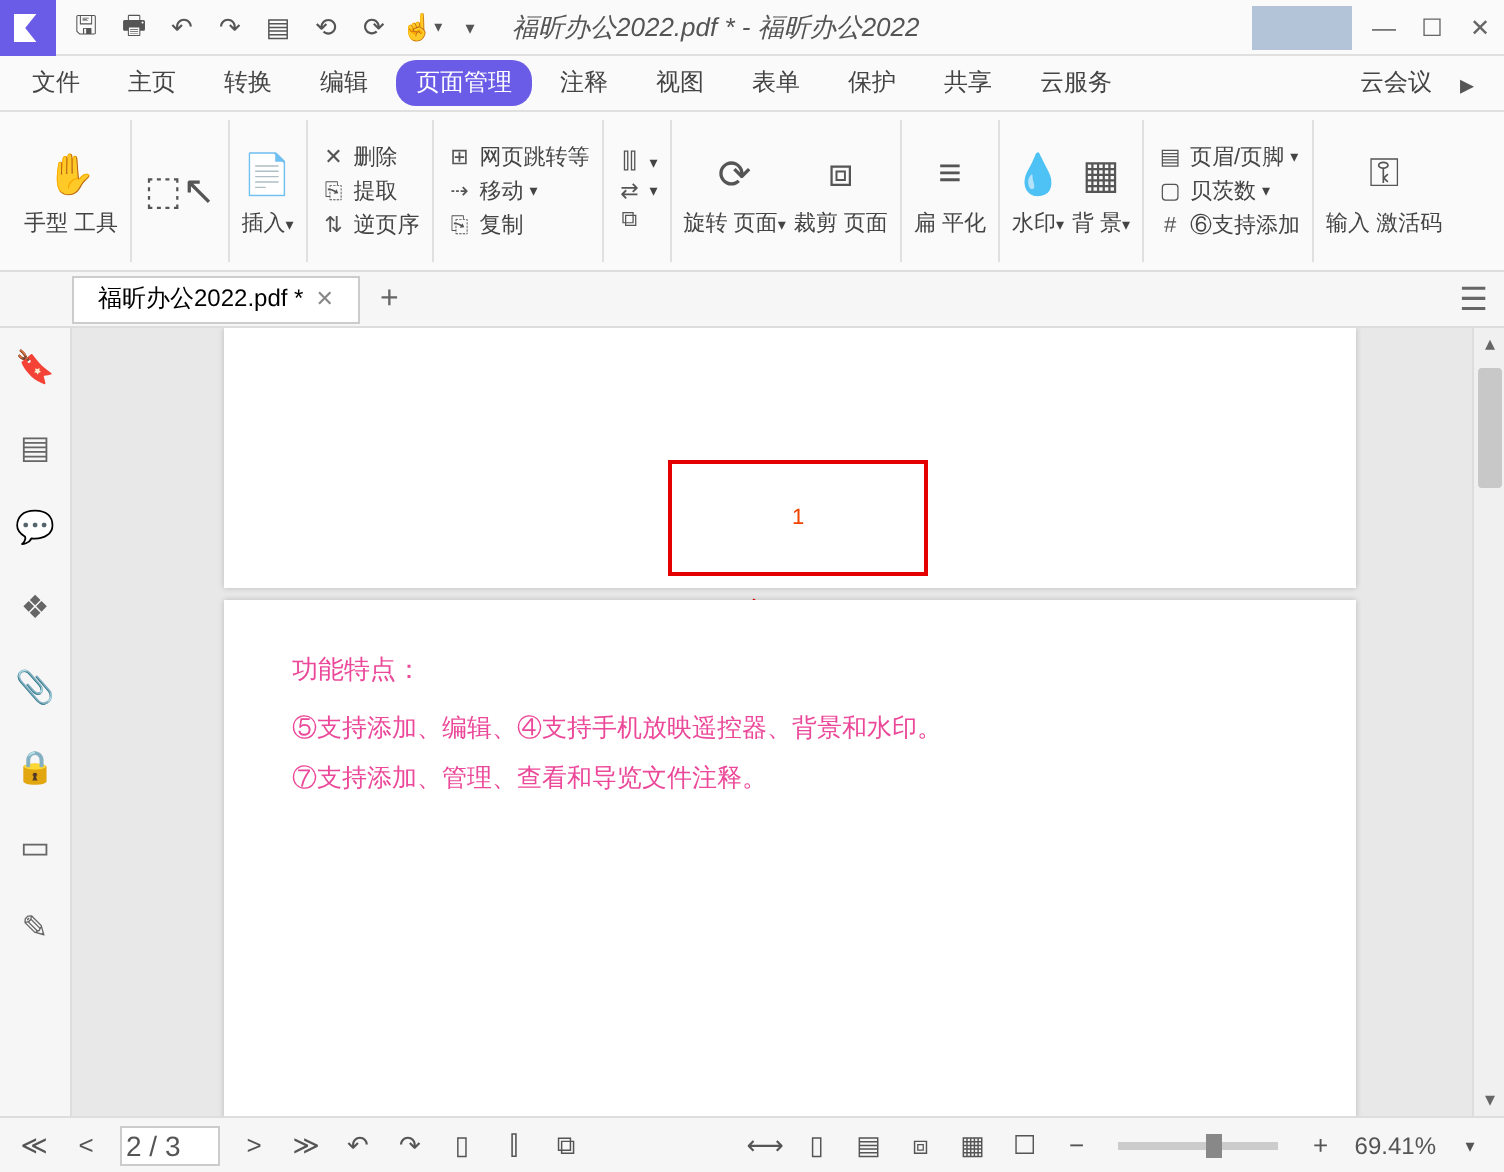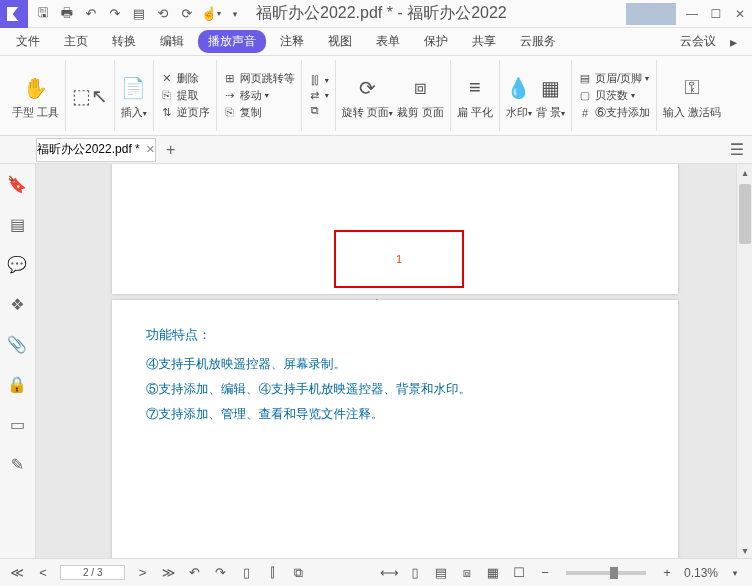--- a/index.html
+++ b/index.html
@@ -4,21 +4,21 @@
 <style>
 * { margin: 0; padding: 0; box-sizing: border-box; font-family: "Microsoft YaHei", Arial, sans-serif; }
 body { width: 752px; height: 586px; background: #f0f0f0; overflow: hidden; position: relative; }
 
 
 .titlebar { height: 28px; background: #fafafa; display: flex; align-items: center; border-bottom: 1px solid #e0e0e0; }
 .titlebar .logo { width: 28px; height: 28px; background: #6b5ce7; display: flex; align-items: center; justify-content: center; }
 .titlebar .logo svg { fill: white; }
 .titlebar .qat { display: flex; gap: 2px; margin-left: 4px; }
 .titlebar .qat-btn { width: 22px; height: 22px; display: flex; align-items: center; justify-content: center; color: #555; font-size: 13px; }
-.titlebar .title { flex: 1; text-align: left; margin-left: 10px; font-size: 16px; color: #555; }
+.titlebar .title { flex: 1; text-align: left; margin-left: 10px; font-size: 13px; color: #555; font-style: italic; }
 .titlebar .user-block { width: 50px; height: 22px; background: #b3c4d8; margin-right: 4px; }
 .titlebar .winbtn { width: 24px; height: 24px; display: flex; align-items: center; justify-content: center; color: #666; font-size: 12px; }
 
 
 .menubar { height: 28px; background: #fafafa; display: flex; align-items: center; padding: 0 6px; gap: 4px; border-bottom: 1px solid #e0e0e0; }
 .menubar .tab { padding: 3px 10px; font-size: 12px; color: #444; cursor: pointer; }
 .menubar .tab.active { background: #6b5ce7; color: white; border-radius: 10px; }
 .menubar .spacer { flex: 1; }
 .menubar .arrow { width: 16px; font-size: 14px; color: #555; }
 
@@ -29,49 +29,49 @@
 .rgroup .big { display: flex; flex-direction: column; align-items: center; justify-content: center; gap: 2px; height: 100%; }
 .rgroup .big-icon { font-size: 20px; color: #555; height: 32px; display: flex; align-items: center; }
 .rgroup .big-label { font-size: 11px; color: #444; text-align: center; line-height: 1.2; }
 .rgroup .small-list { display: flex; flex-direction: column; gap: 2px; height: 100%; justify-content: center; }
 .rgroup .small-item { display: flex; align-items: center; gap: 3px; font-size: 11px; color: #444; white-space: nowrap; }
 .rgroup .small-item .si-icon { width: 14px; text-align: center; color: #555; }
 .rgroup .row-set { display: flex; gap: 4px; height: 100%; align-items: center; }
 
 
 .tabstrip { height: 28px; background: #f6f6f6; display: flex; align-items: center; padding-left: 36px; border-bottom: 1px solid #ddd; }
-.doctab { display: flex; align-items: center; height: 24px; padding: 0 0; font-size: 12px; border: 1px solid #ccc; background: white; gap: 6px; }
+.doctab { display: flex; align-items: center; height: 24px; padding: 0 12px; font-size: 12px; border: 1px solid #ccc; background: white; gap: 6px; }
 .doctab .close { color: #888; font-size: 11px; }
 .tabstrip .plus { margin-left: 10px; color: #666; font-size: 16px; }
 .tabstrip .spacer { flex: 1; }
 .tabstrip .menu-dots { margin-right: 8px; color: #666; }
 
 
 .main { display: flex; height: 394px; }
 .sidebar { width: 36px; background: #f6f6f6; border-right: 1px solid #ddd; display: flex; flex-direction: column; align-items: center; padding-top: 10px; gap: 20px; }
 .sidebar .sbtn { width: 20px; height: 20px; color: #666; display: flex; align-items: center; justify-content: center; font-size: 16px; }
 
 .canvas { flex: 1; background: #e8e8e8; position: relative; overflow: hidden; }
 .page { position: absolute; background: white; box-shadow: 0 0 3px rgba(0,0,0,0.2); }
 .page1 { left: 76px; top: 0; width: 566px; height: 130px; }
-.page2 { left: 76px; top: 136px; width: 566px; height: 280px; padding: 22px 34px; font-size: 12.5px; line-height: 2; color: #0369a1; }
+.page2 { left: 76px; top: 136px; width: 566px; height: 280px; padding: 22px 34px; font-size: 12.5px; line-height: 2; color: #ec4899; }
 .page2 .heading { font-size: 13px; margin-bottom: 4px; }
 .redbox { position: absolute; border: 2px solid #e40000; width: 130px; height: 58px; left: 298px; top: 66px; display: flex; align-items: center; justify-content: center; font-size: 11px; color: #e40; }
 .redarrow { position: absolute; left: 212px; top: 126px; width: 150px; height: 220px; pointer-events: none; }
 
 .vscroll { width: 16px; background: #f0f0f0; border-left: 1px solid #ddd; position: relative; }
 .vscroll .thumb { position: absolute; top: 20px; left: 2px; width: 12px; height: 60px; background: #c8c8c8; border-radius: 2px; }
 .vscroll .arr { position: absolute; left: 0; width: 16px; height: 16px; display: flex; align-items: center; justify-content: center; font-size: 10px; color: #666; }
 .vscroll .arr.up { top: 0; }
 .vscroll .arr.down { bottom: 0; }
 
 
 .statusbar { height: 28px; background: #f6f6f6; border-top: 1px solid #ddd; display: flex; align-items: center; padding: 0 8px; gap: 8px; font-size: 12px; color: #555; }
 .statusbar .nav-btn { width: 18px; text-align: center; font-size: 13px; }
-.statusbar .pagebox { border: 1px solid #ccc; padding: 1px 22px; background: white; min-width: 50px; font-size: 10px; }
+.statusbar .pagebox { border: 1px solid #ccc; padding: 1px 2px; background: white; min-width: 50px; font-size: 14px; }
 .statusbar .spacer { flex: 1; }
 .statusbar .view-btn { width: 18px; text-align: center; font-size: 13px; }
 .statusbar .zoom-slider { width: 80px; height: 4px; background: #ccc; position: relative; margin: 0 4px; }
 .statusbar .zoom-slider .knob { position: absolute; width: 8px; height: 12px; background: #888; top: -4px; left: 55%; }
 </style>
 </head>
 <body>
 
 <div class="titlebar">
   <div class="logo">
@@ -95,21 +95,21 @@
   <div class="winbtn">—</div>
   <div class="winbtn">☐</div>
   <div class="winbtn">✕</div>
 </div>
 
 <div class="menubar">
   <div class="tab">文件</div>
   <div class="tab">主页</div>
   <div class="tab">转换</div>
   <div class="tab">编辑</div>
-  <div class="tab active">播放声音</div>
+  <div class="tab active">页面管理</div>
   <div class="tab">注释</div>
   <div class="tab">视图</div>
   <div class="tab">表单</div>
   <div class="tab">保护</div>
   <div class="tab">共享</div>
   <div class="tab">云服务</div>
   <div class="spacer"></div>
   <div class="tab">云会议</div>
   <div class="arrow">▸</div>
 </div>
@@ -267,21 +267,20 @@
     <div class="page page1"></div>
     <div class="redbox">
         <span>1</span>
       </div>
     <svg class="redarrow" viewBox="0 0 150 220">
       <line x1="0" y1="220" x2="130" y2="10" stroke="#e40000" stroke-width="3"></line>
       <polygon points="130,10 118,28 132,24" fill="#e40000"></polygon>
     </svg>
     <div class="page page2">
       <div class="heading">功能特点：</div>
-      <div>④支持手机放映遥控器、屏幕录制。</div>
       <div>⑤支持添加、编辑、④支持手机放映遥控器、背景和水印。</div>
       <div>⑦支持添加、管理、查看和导览文件注释。</div>
 
     </div>
   </div>
   <div class="vscroll">
     <div class="arr up">▴</div>
     <div class="thumb"></div>
     <div class="arr down">▾</div>
   </div>
@@ -303,15 +302,15 @@
   <div class="view-btn">▯</div>
   <div class="view-btn">▤</div>
   <div class="view-btn">⧈</div>
   <div class="view-btn">▦</div>
   <div class="view-btn">☐</div>
   <div class="view-btn">−</div>
   <div class="zoom-slider">
       <div class="knob"></div>
     </div>
   <div class="view-btn">+</div>
-  <div>0.13%</div>
+  <div>69.41%</div>
   <div class="view-btn" style="font-size:9px">▾</div>
 </div>
 
 </body></html>

